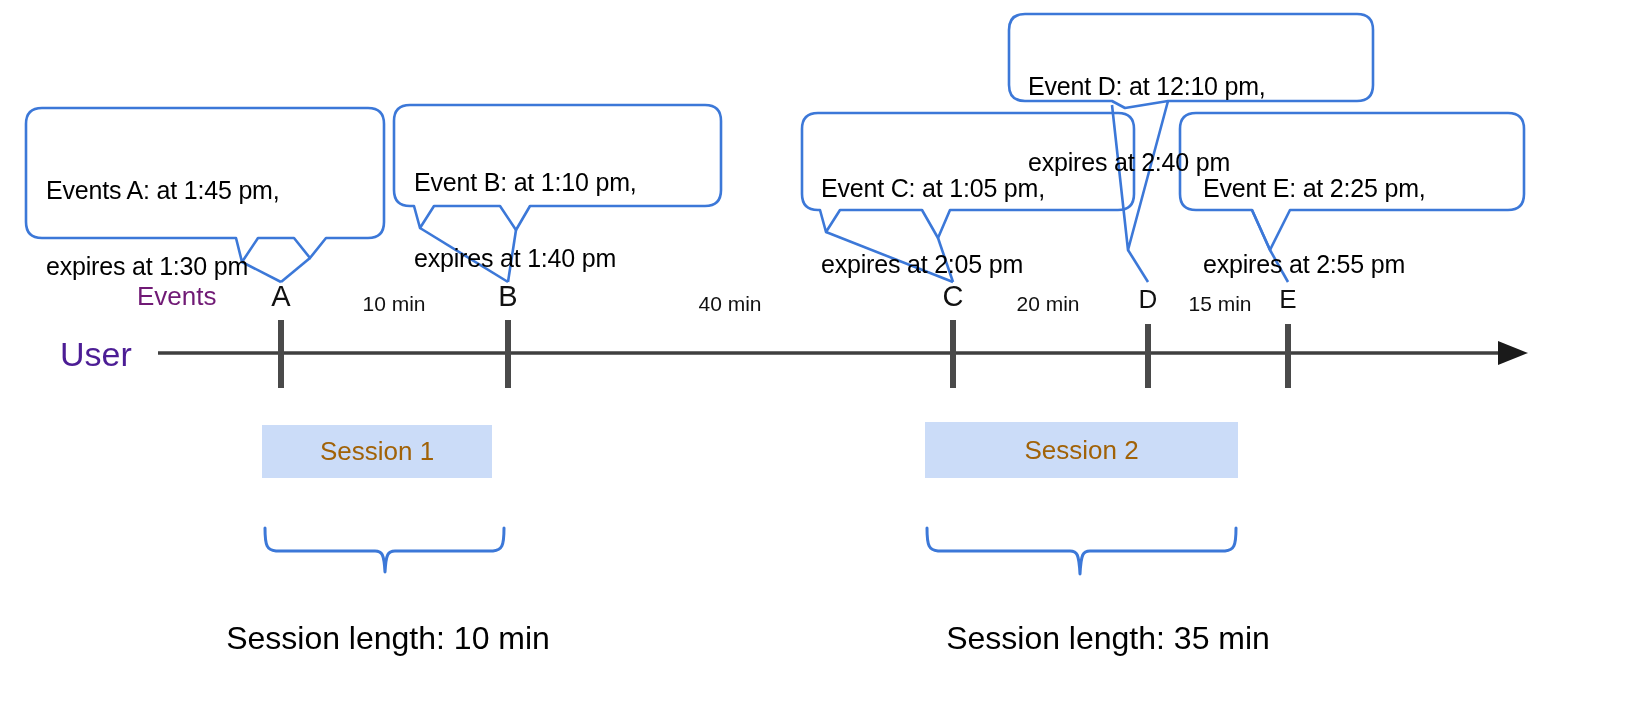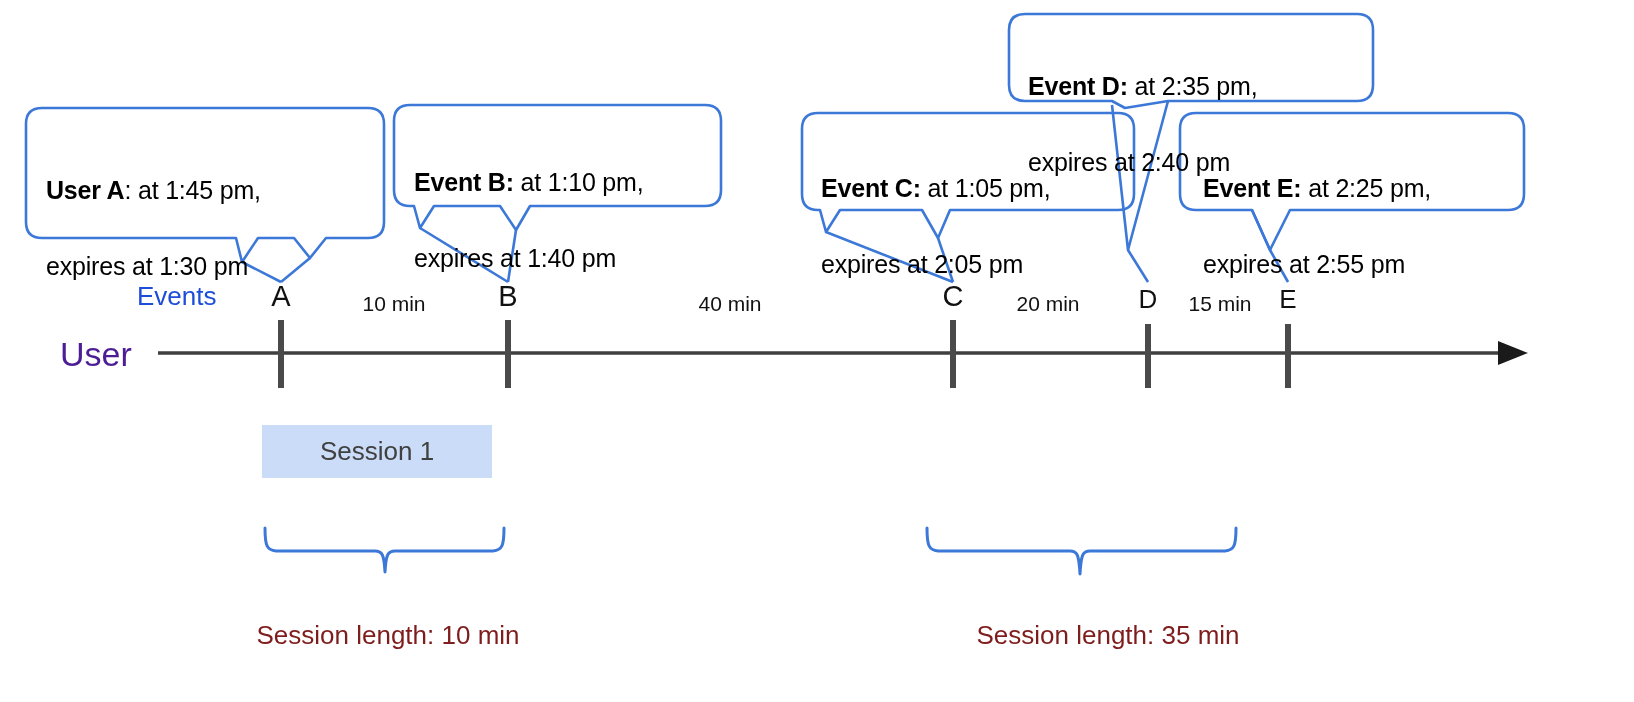--- a/index.html
+++ b/index.html
@@ -8,32 +8,32 @@
   #stage{position:relative;width:1634px;height:702px;}
   #svg-layer{position:absolute;left:0;top:0;width:1634px;height:702px;}
   .callout-text{
     position:absolute;
     font-size:25px;
     line-height:38px;
     color:#000000;
     white-space:pre-line;
     letter-spacing:-0.2px;
   }
-  .callout-text b{font-weight:bold;}
+  .callout-text b{font-weight:normal;}
   .axis-label{
     position:absolute;
     font-size:29px;
     color:#4c1d95;
     white-space:nowrap;
     text-align:center;
   }
   .events-label{
     position:absolute;
     font-size:26px;
-    color:#1d4ed8;
+    color:#701a75;
     white-space:nowrap;
   }
   .marker-letter{
     position:absolute;
     font-size:29px;
     color:#111;
     text-align:center;
     white-space:nowrap;
     transform:translateX(-50%);
   }
@@ -44,27 +44,27 @@
     text-align:center;
     white-space:nowrap;
     transform:translateX(-50%);
   }
   .session-box{
     position:absolute;
     display:flex;
     align-items:center;
     justify-content:center;
     font-size:26px;
-    color:#404040;
+    color:#a16207;
     background:#cbdcf8;
   }
   .session-length{
     position:absolute;
-    font-size:26px;
-    color:#7f1d1d;
+    font-size:32px;
+    color:#000000;
     text-align:right;
     white-space:nowrap;
     transform:translateX(-50%);
   }
 </style>
 </head>
 <body>
 
 <div id="stage">
 
@@ -138,36 +138,36 @@
                C 927,546 929,550 938,551
                L 1070,551
                C 1077,551 1079,554 1080,574
                C 1081,554 1083,551 1090,551
                L 1225,551
                C 1234,550 1236,546 1236,528" fill="none" stroke="#3c78d8" stroke-width="3" stroke-linecap="round" stroke-linejoin="round"></path>
     </g>
   </svg>
 
   <div class="callout-text" style="left:46px; top:133px; width:340px;">
-    <b>User A</b><span>: </span><span>at 1:45 pm,</span><br>
+    <b>Events A</b><span>: </span><span>at 1:45 pm,</span><br>
     <span>expires at 1:30 pm</span>
   </div>
 
   <div class="callout-text" style="left:414px; top:125px; width:310px;">
     <b>Event B:</b><span> </span><span>at 1:10 pm,</span><br>
     <span>expires at 1:40 pm</span>
   </div>
 
   <div class="callout-text" style="left:821px; top:131px; width:320px;">
     <b>Event C:</b><span> </span><span>at 1:05 pm,</span><br>
     <span>expires at 2:05 pm</span>
   </div>
 
   <div class="callout-text" style="left:1028px; top:29px; width:350px;">
-    <b>Event D:</b><span> </span><span>at 2:35 pm,</span><br>
+    <b>Event D:</b><span> </span><span>at 12:10 pm,</span><br>
     <span>expires at 2:40 pm</span>
   </div>
 
   <div class="callout-text" style="left:1203px; top:131px; width:330px;">
     <b>Event E:</b><span> </span><span>at 2:25 pm,</span><br>
     <span>expires at 2:55 pm</span>
   </div>
 
   <div class="events-label" style="left:137px; top:281px;">Events</div>
 
@@ -180,17 +180,20 @@
   <div class="marker-letter" style="left:1288px; top:284px; font-size:26px;">E</div>
 
   <div class="gap-label" style="left:394px;  top:292px;text-align:right;">10 min</div>
   <div class="gap-label" style="left:730px;  top:292px;">40 min</div>
   <div class="gap-label" style="left:1048px; top:292px;">20 min</div>
   <div class="gap-label" style="left:1220px; top:292px;">15 min</div>
 
   <div class="session-box" style="left:262px; top:425px; width:230px; height:53px;">
     <span>Session 1</span>
   </div>
+  <div class="session-box" style="left:925px; top:422px; width:313px; height:56px;">
+    <span>Session 2</span>
+  </div>
 
   <div class="session-length" style="left:388px;  top:620px;">Session length: 10 min</div>
   <div class="session-length" style="left:1108px; top:620px;">Session length: 35 min</div>
 
 </div>
 
 </body></html>

